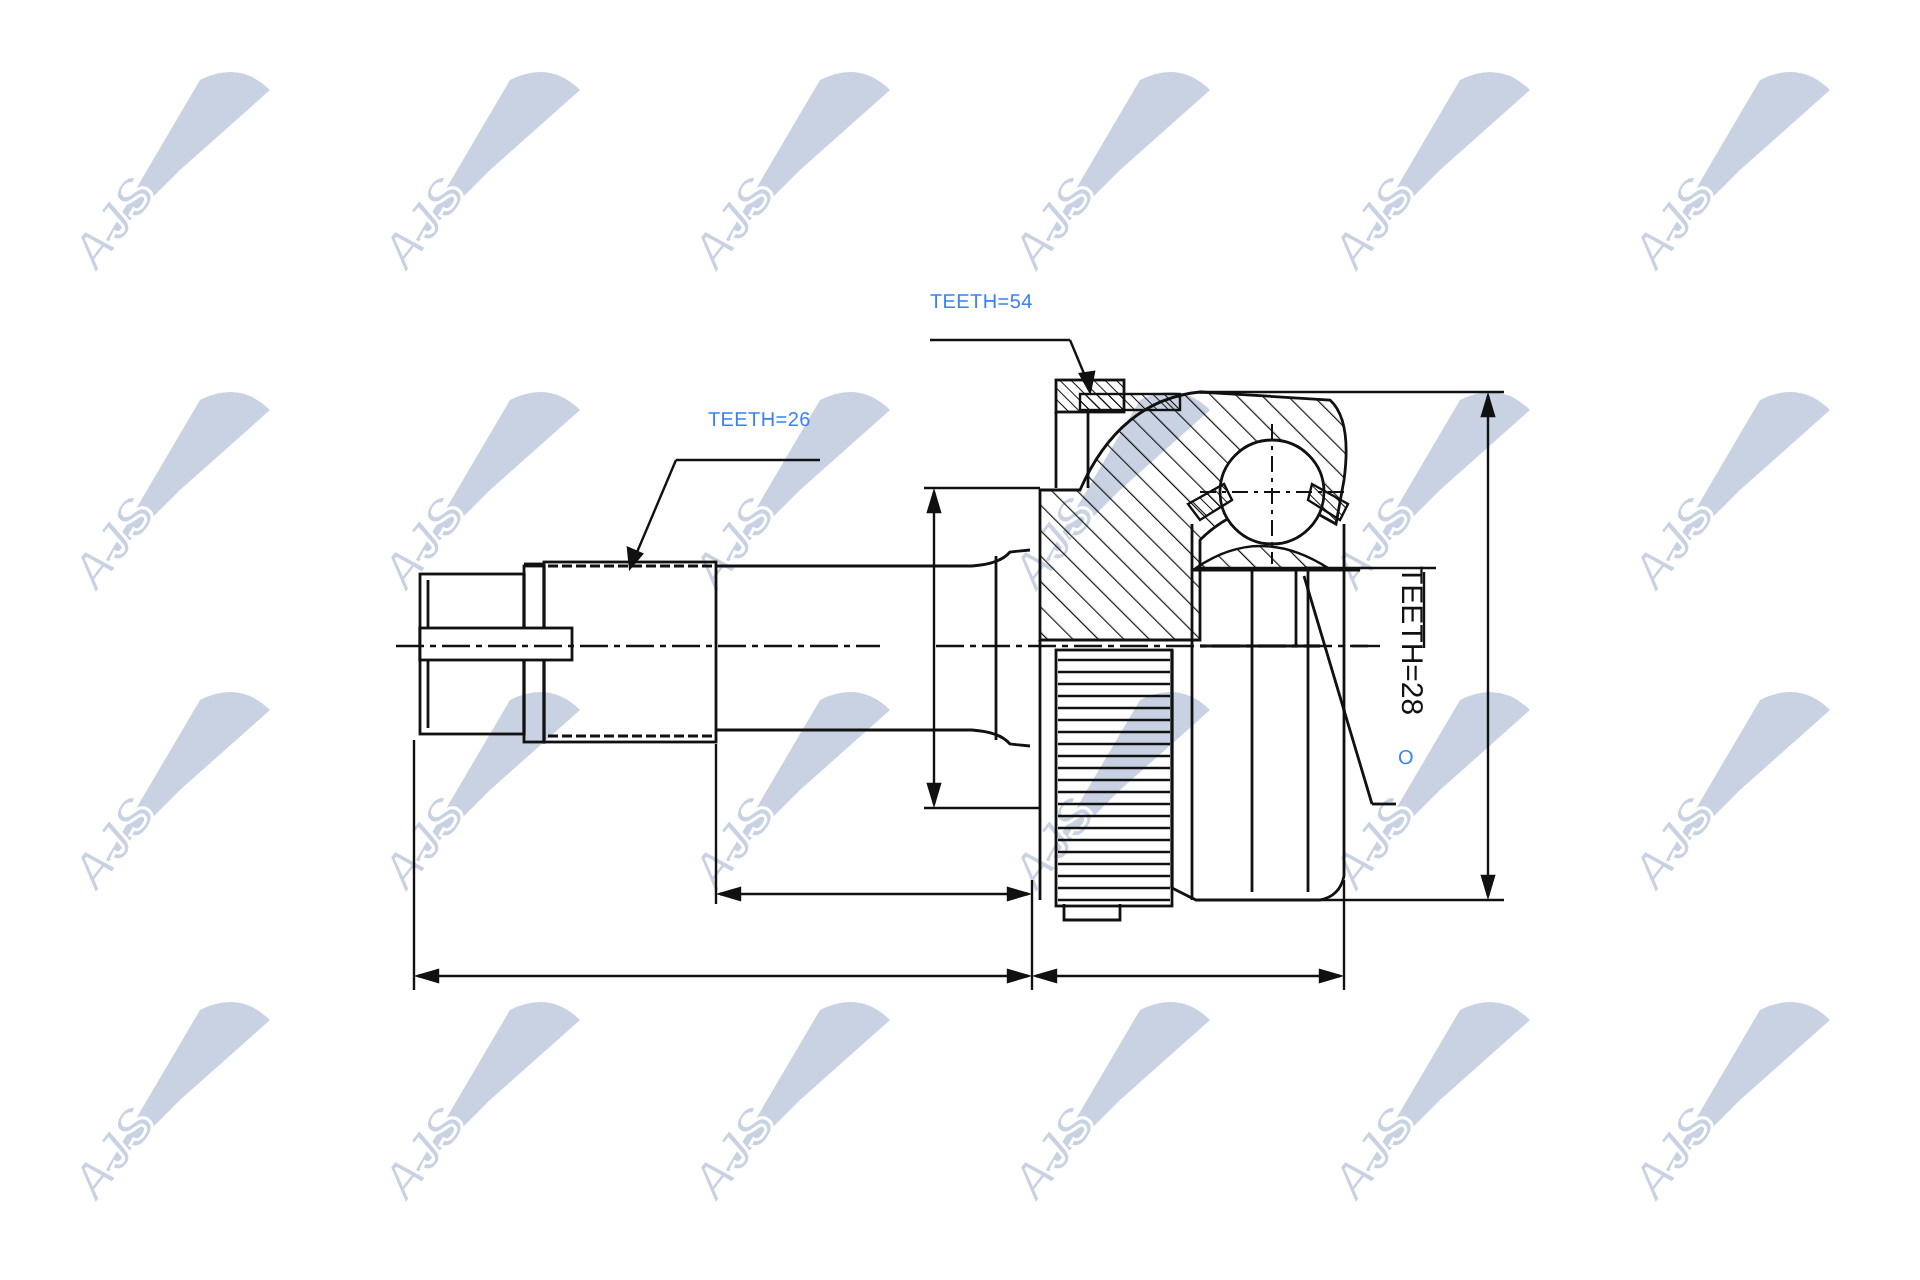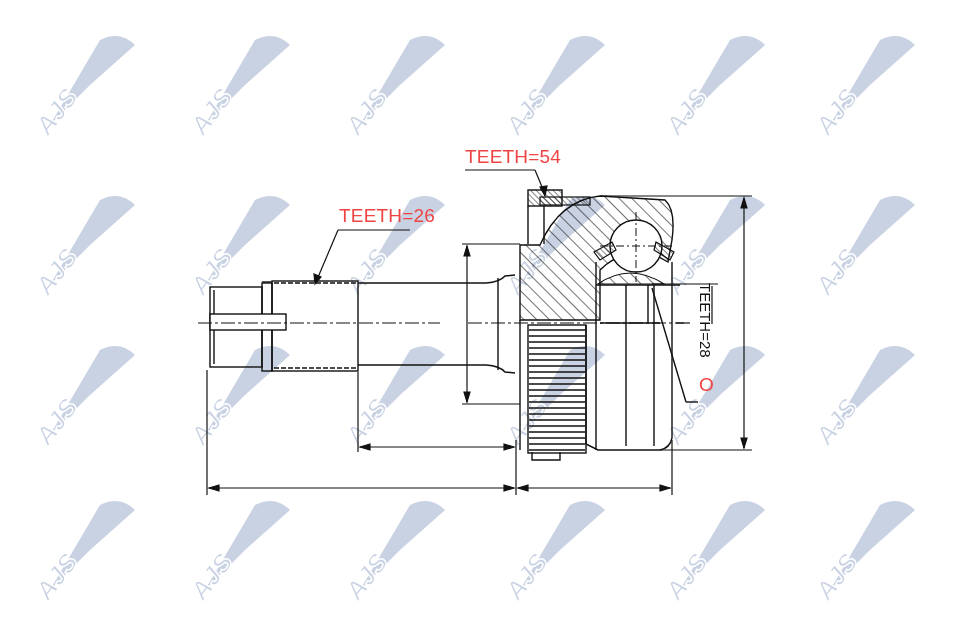--- a/index.html
+++ b/index.html
@@ -1,19 +1,19 @@
 <!DOCTYPE html>
 <html><head>
 <meta charset="utf-8">
 <style>
   html, body { margin:0; padding:0; background:#ffffff; }
   body { width:960px; height:640px; position:relative; overflow:hidden; font-family:"Liberation Sans", sans-serif; }
   #canvas { position:absolute; left:0; top:0; width:960px; height:640px; }
   .wm { position:absolute; width:120px; height:120px; pointer-events:none; }
-  .label { position:absolute; font-family:"Liberation Sans", sans-serif; font-size:19px; color:#ef4444; white-space:nowrap; letter-spacing:0.2px; }
+  .label { position:absolute; font-family:"Liberation Sans", sans-serif; font-size:10px; color:#3b82f6; white-space:nowrap; letter-spacing:0.2px; }
   .vlabel { position:absolute; font-family:"Liberation Sans", sans-serif; font-size:15px; color:#111; white-space:nowrap; transform-origin:left top; transform:rotate(90deg); }
 </style>
 </head>
 <body>
 
 <div id="canvas">
 
   <div id="wm-layer">
       <div class="wm" style="left: 30px; top: 25px;"><svg width="120" height="120" viewBox="0 0 120 120">
           <path d="M20 100 L70 15 Q90 5 105 20 L60 60 Z" fill="#c9d2e3"></path>
@@ -318,16 +318,16 @@
       <line x1="465" y1="170" x2="535" y2="170"></line>
       <line x1="535" y1="170" x2="545" y2="194"></line>
       <polygon points="545,196 540,187 547,186"></polygon>
       <line x1="338" y1="230" x2="410" y2="230"></line>
       <line x1="338" y1="230" x2="316" y2="282"></line>
       <polygon points="315,284 314,274 321,277"></polygon>
     </g>
   </svg>
 
   <div class="label" style="left:465px;top:146px">TEETH=54</div>
-  <div class="label" style="left:339px;top:205px">TEETH=26</div>
+  <div class="label" style="left:354px;top:205px">TEETH=26</div>
   <div class="vlabel" style="left:714px;top:283px">TEETH=28</div>
   <div class="label" style="left:699px;top:374px">O</div>
 </div>
 
 </body></html>

